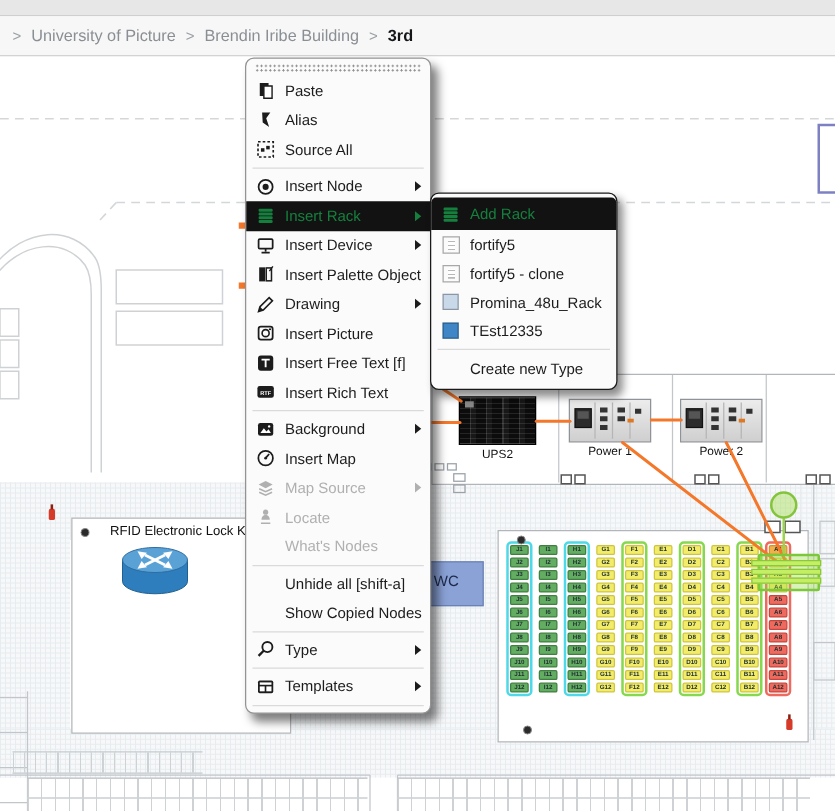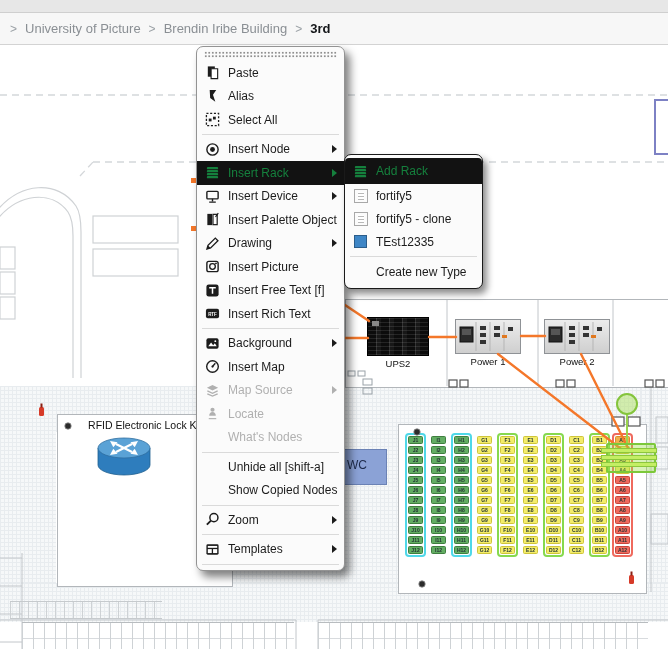--- a/index.html
+++ b/index.html
@@ -56,21 +56,21 @@
         background-size:3.5px 3.5px;}
   .mi{height:23.5px;display:flex;align-items:center;padding:0 7px 0 8px;gap:8px;font-size:12px;color:#1c1c1c;}
   .mi .ic{width:15px;height:15px;flex:none;display:flex;align-items:center;justify-content:center;color:inherit;}
   .mi .lbl{flex:1;white-space:nowrap;}
   .mi .arr{width:0;height:0;border-left:5px solid currentColor;border-top:4px solid transparent;
            border-bottom:4px solid transparent;flex:none;}
   .mi.hl{background:#121212;color:#15803d;}
   .mi.disabled{color:#b0b0b0;}
   .sep{height:1px;background:#dadada;margin:2.5px 5px;}
   
-  .submenu{left:344px;top:154px;width:139px;background:#fbfbfb;border:1.5px solid #1a1a1a;border-radius:7px;
+  .submenu{left:344px;top:154px;width:150px;background:#fbfbfb;border:1.5px solid #1a1a1a;border-radius:7px;
            box-shadow:4px 5px 7px rgba(0,0,0,.45);z-index:45;padding:3px 0;box-sizing:border-box;}
   .submenu .mi{height:23px;font-size:12px;}
   .submenu .mi.big{height:26px;}
   .submenu .mi.hl{border-radius:4px 4px 0 0;}
   .ph-img{width:14px;height:14px;background:#fff;border:1px solid #a8a8a8;box-sizing:border-box;
      background-image:repeating-linear-gradient(0deg,transparent 0 2px,#b8b8b8 2px 3px);background-clip:content-box;padding:2px 3px;}
   .swatch{width:13px;height:13px;border:1px solid rgba(0,0,0,.3);box-sizing:border-box;}
 </style>
 </head>
 <body>
@@ -411,21 +411,21 @@
       <span class="lbl">Alias</span>
     </div>
     <div class="mi">
       <span class="ic">
           <svg width="15" height="15" viewBox="0 0 16 16">
             <rect x="1.5" y="1.5" width="13" height="13" fill="none" stroke="currentColor" stroke-width="1.4" stroke-dasharray="2.2 1.8"></rect>
             <rect x="4" y="7" width="3" height="3" fill="currentColor"></rect>
             <rect x="8.5" y="5" width="3" height="3" fill="currentColor"></rect>
           </svg>
         </span>
-      <span class="lbl">Select All</span>
+      <span class="lbl">Source All</span>
     </div>
     <div class="sep"></div>
 
     <div class="mi">
       <span class="ic">
           <svg width="15" height="15" viewBox="0 0 16 16">
             <circle cx="8" cy="8" r="6" fill="none" stroke="currentColor" stroke-width="1.5"></circle>
             <circle cx="8" cy="8" r="2.6" fill="currentColor"></circle>
           </svg>
         </span>
@@ -563,21 +563,21 @@
     </div>
     <div class="sep"></div>
 
     <div class="mi">
       <span class="ic">
           <svg width="15" height="15" viewBox="0 0 16 16">
             <circle cx="9.5" cy="6" r="4.3" fill="none" stroke="currentColor" stroke-width="1.6"></circle>
             <path d="M6.3 9.2L2 13.5" stroke="currentColor" stroke-width="2"></path>
           </svg>
         </span>
-      <span class="lbl">Zoom</span>
+      <span class="lbl">Type</span>
         <span class="arr"></span>
     </div>
     <div class="sep"></div>
 
     <div class="mi">
       <span class="ic">
           <svg width="15" height="15" viewBox="0 0 16 16">
             <rect x="1.5" y="2.5" width="13" height="11" rx="1.5" fill="currentColor"></rect>
             <rect x="3" y="4.2" width="10" height="2" fill="#fff"></rect>
             <rect x="3" y="7.6" width="4.2" height="4.2" fill="#fff"></rect>
@@ -610,20 +610,26 @@
       <span class="lbl">fortify5</span>
     </div>
     <div class="mi">
       <span class="ic">
           <span class="ph-img"></span>
         </span>
       <span class="lbl">fortify5 - clone</span>
     </div>
     <div class="mi">
       <span class="ic">
+          <span class="swatch" style="background: rgb(201, 217, 234);"></span>
+        </span>
+      <span class="lbl">Promina_48u_Rack</span>
+    </div>
+    <div class="mi">
+      <span class="ic">
           <span class="swatch" style="background: rgb(62, 134, 198);"></span>
         </span>
       <span class="lbl">TEst12335</span>
     </div>
     <div class="sep"></div>
     <div class="mi big">
       <span class="ic"></span>
       <span class="lbl">Create new Type</span>
     </div>
   </div>

